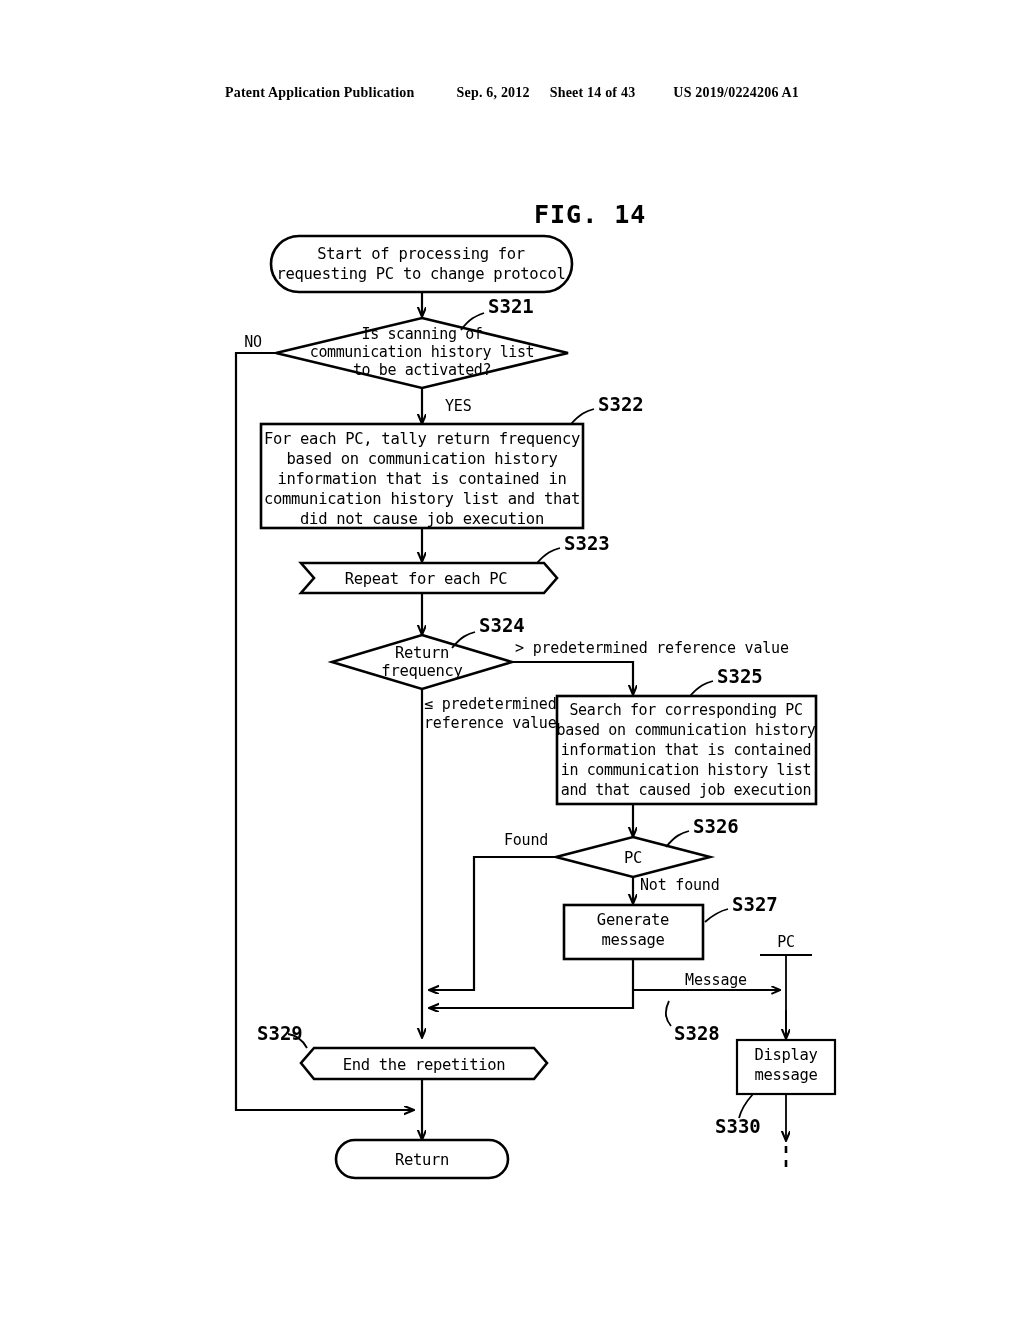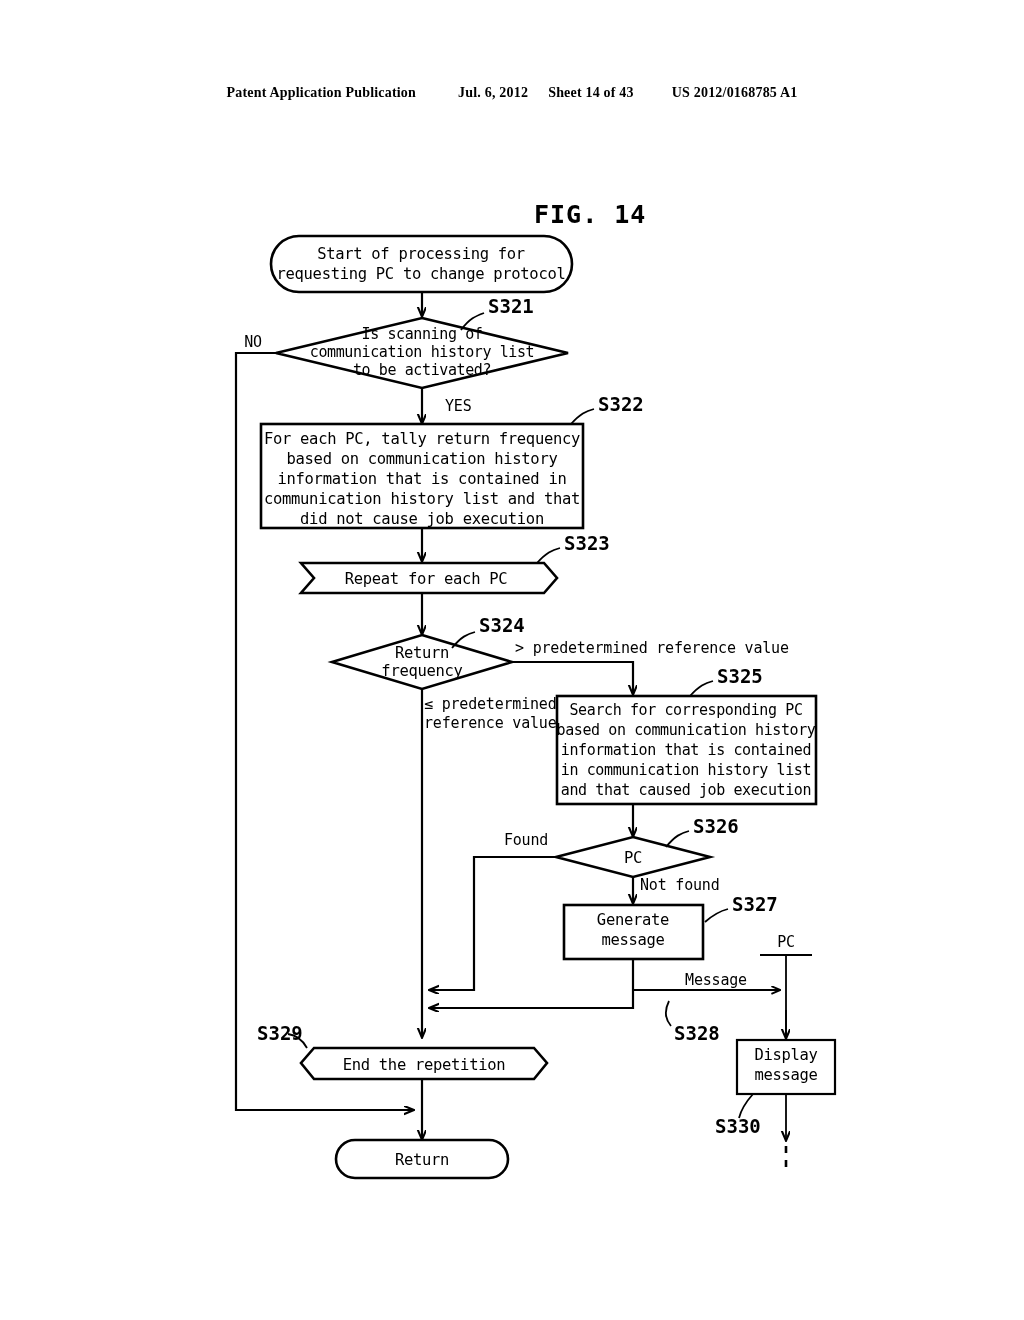--- a/index.html
+++ b/index.html
@@ -73,25 +73,25 @@
   .dashline     { stroke: #000000; stroke-width: 2.6; fill: none; stroke-dasharray: 7 7; }
 </style>
 </head>
 <body>
 
 <div id="page">
 
   <div id="pub-header">
     <span class="hdr-cell">Patent Application Publication</span>
     <span class="gap-a"></span>
-    <span class="hdr-cell">Jul. 6, 2012</span>
+    <span class="hdr-cell">Sep. 6, 2012</span>
     <span class="gap-b"></span>
     <span class="hdr-cell">Sheet 14 of 43</span>
     <span class="gap-c"></span>
-    <span class="hdr-cell">US 2012/0168785 A1</span>
+    <span class="hdr-cell">US 2019/0224206 A1</span>
   </div>
 
   <div id="figure-area">
   <svg id="flow" viewBox="0 0 1024 1320" xmlns="http://www.w3.org/2000/svg">
     <defs>
       <marker id="arrow" markerWidth="11" markerHeight="11" refX="9.2" refY="4.2" orient="auto" markerUnits="userSpaceOnUse">
         <path d="M0,0 L10,4.2 L0,8.4" fill="none" stroke="#000" stroke-width="2.1" stroke-linecap="butt" stroke-linejoin="miter"></path>
       </marker>
       <marker id="arrowsm" markerWidth="10" markerHeight="10" refX="8.6" refY="3.8" orient="auto" markerUnits="userSpaceOnUse">
         <path d="M0,0 L9,3.8 L0,7.6" fill="none" stroke="#000" stroke-width="1.9" stroke-linecap="butt" stroke-linejoin="miter"></path>

